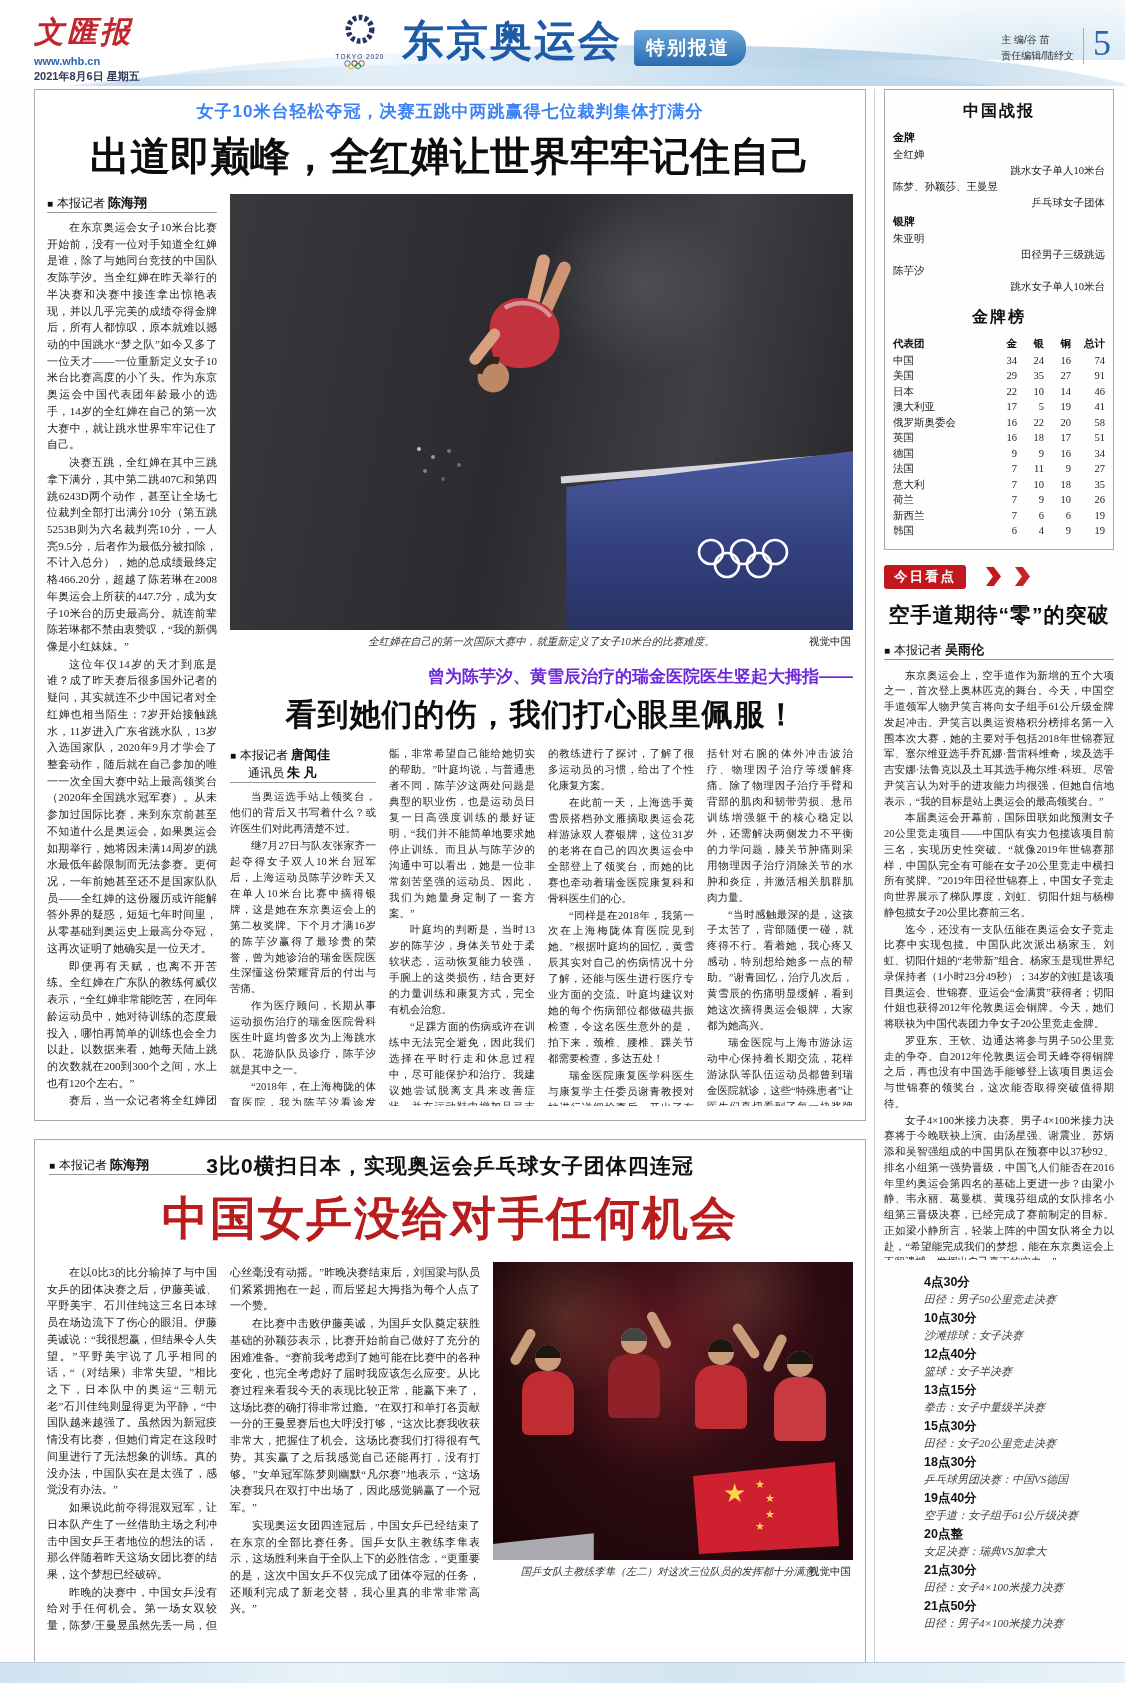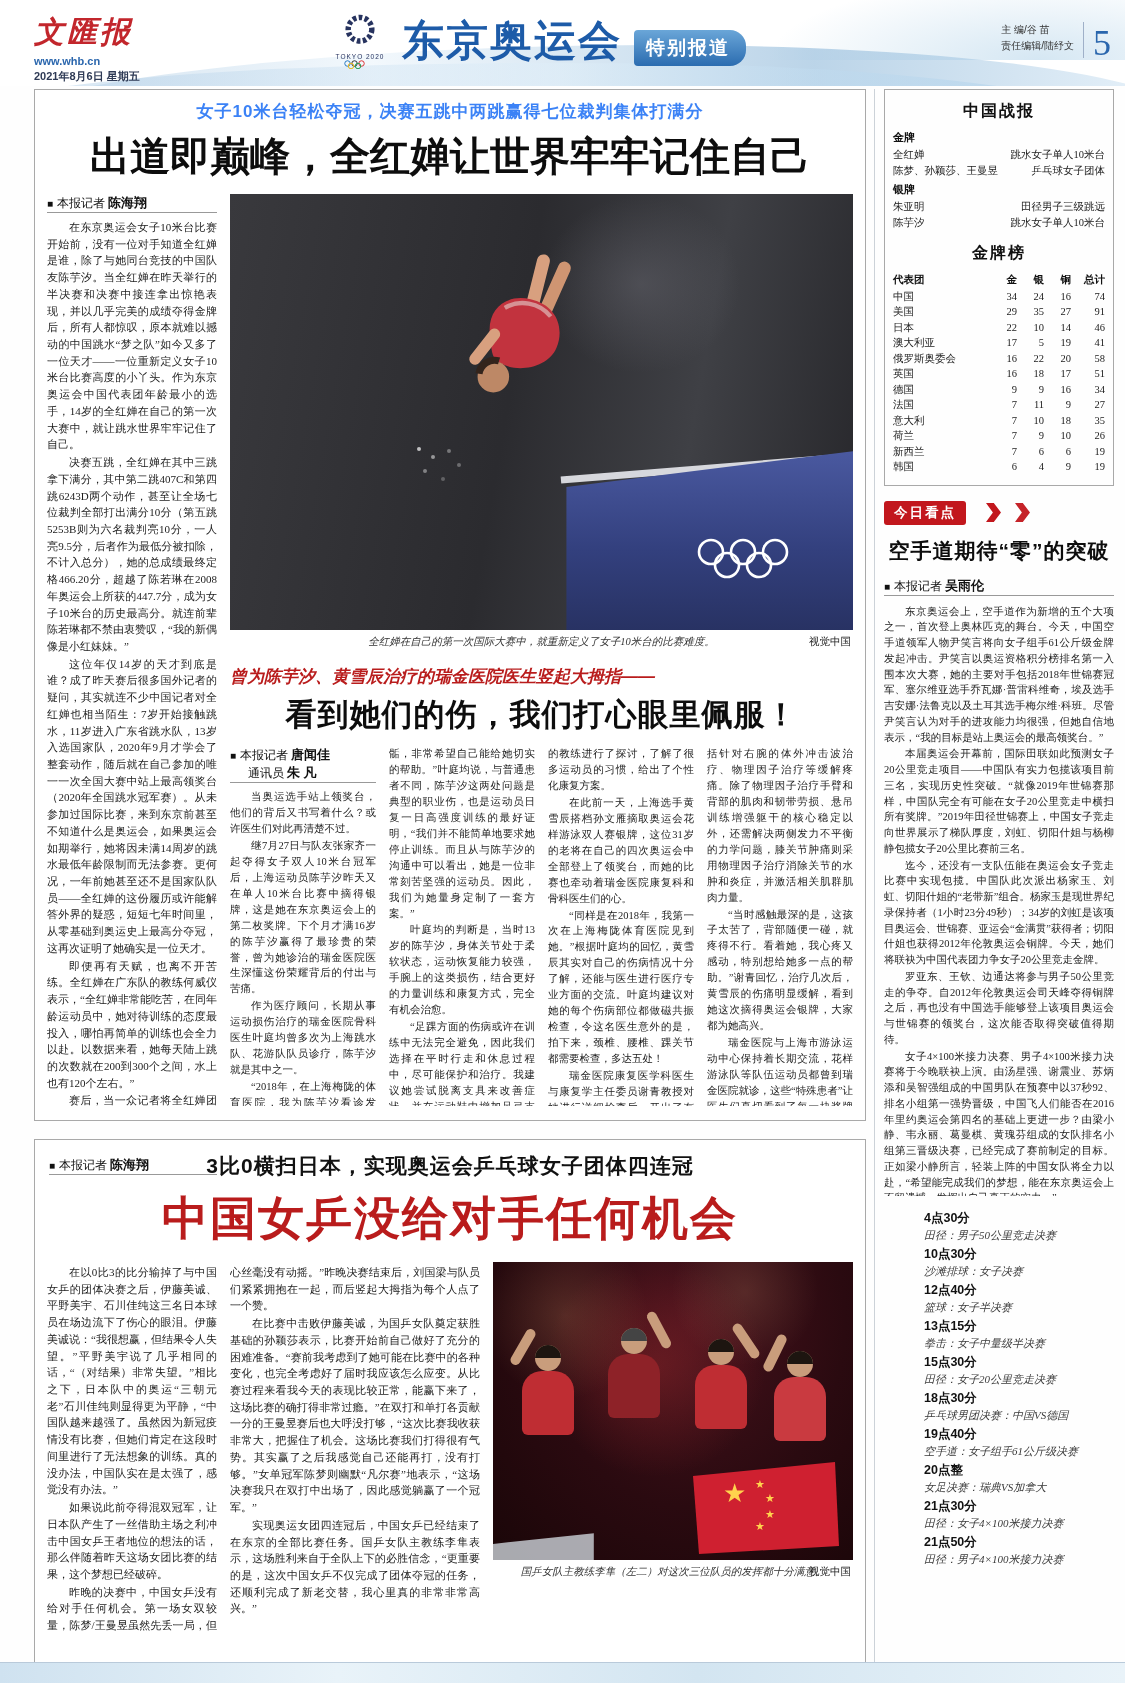--- a/index.html
+++ b/index.html
@@ -21,21 +21,21 @@
     color:#c2262c; font-size:30px; letter-spacing:3px; }
   .mast-url { color:#2a66ad; font-size:11px; font-weight:bold; margin-top:2px; }
   .mast-date { color:#2e3a55; font-size:11px; font-weight:bold; margin-top:2px; }
   .mast-center { position:absolute; left:330px; top:12px; display:flex; align-items:center; gap:12px; }
   .tokyo-logo { display:flex; flex-direction:column; align-items:center; width:60px; }
   .tokyo-logo .logo-caption { font-size:6.5px; color:#27335f; letter-spacing:1px; margin-top:1px; }
   .sec-title { font-size:42px; font-weight:900; color:#1d5ba8; letter-spacing:2px;
     font-family:"Liberation Sans",sans-serif; }
   .sec-ribbon { background:linear-gradient(180deg,#6aa6d8,#2b6cb0); color:#fff; font-size:19px; font-weight:bold;
     padding:5px 16px 5px 12px; border-radius:4px 16px 16px 4px; margin-top:14px; letter-spacing:2px; }
-  .mast-right { position:absolute; right:14px; top:22px; display:flex; align-items:flex-start; gap:9px; }
+  .mast-right { position:absolute; right:14px; top:22px; display:flex; align-items:flex-end; gap:9px; }
   .editors div { font-size:10px; color:#333; line-height:16px; }
   .vline { width:1px; height:36px; background:#9fb0c8; }
   .page-num { font-size:36px; color:#2a66ad; font-family:"Liberation Serif","DejaVu Serif",serif; }
 
   
   .content { display:flex; padding:3px 10px 0 34px; }
   .main-col { width:832px; }
   .sidebar { width:240px; margin-left:8px; padding-left:9px; border-left:1px solid #ccd2d8; }
 
   .box { border:1px solid #a9a9a9; background:#fff; }
@@ -66,21 +66,21 @@
   .diver { position:absolute; left:33%; top:11%; width:172px; height:192px; }
   .splash { position:absolute; left:30%; top:58%; width:4px; height:4px; border-radius:50%;
     background:rgba(255,255,255,.7);
     box-shadow:14px 8px 0 rgba(255,255,255,.5), 30px 2px 0 rgba(255,255,255,.35),
       6px 22px 0 rgba(255,255,255,.4), 40px 16px 0 rgba(255,255,255,.3), 24px 30px 0 rgba(255,255,255,.25); }
   .caption-row { display:flex; justify-content:center; position:relative; margin:5px 0 2px; height:16px; }
   .caption { font-size:10.5px; color:#333; font-family:"Liberation Serif","DejaVu Serif",serif; font-style:italic; }
   .credit { position:absolute; right:2px; top:0; font-size:10.5px; color:#222;
     font-family:"Liberation Serif","DejaVu Serif",serif; }
 
-  .kicker2 { text-align:left; font-size:17px; font-weight:bold; color:#b91c1c; margin-top:12px;font-style:italic; }
+  .kicker2 { text-align:right; font-size:17px; font-weight:bold; color:#6d28d9; margin-top:12px; }
   .headline2 { text-align:center; font-size:31px; font-weight:900; color:#0d0d0d; margin:6px 0 10px; letter-spacing:1px; }
   .hosp-body { flex:1; column-count:4; column-gap:13px; overflow:hidden; }
   .hosp-body p.art { font-size:10.5px; }
   .hosp-byline { break-inside:avoid; }
   .hosp-byline .l2 { margin-left:18px; }
 
   
   .box2 { height:524px; margin-top:18px; padding:10px 12px; position:relative; }
   .b2-byline { position:absolute; left:14px; top:16px; width:168px; }
   .kicker3 { text-align:center; font-size:21px; font-weight:bold; color:#111; margin-top:2px; letter-spacing:1px; }
@@ -102,21 +102,21 @@
   .p-hair { width:26px; height:13px; border-radius:13px 13px 0 0; background:#1d1510; margin:-26px auto 13px; }
   .p-body { width:52px; height:64px; border-radius:20px 20px 6px 6px; background:#bf2d33; margin-top:2px; }
   .p-arm { position:absolute; width:10px; height:40px; border-radius:5px; background:#c99d7c; top:-18px; }
   .tt-flag { position:absolute; right:4%; bottom:2%; }
 
   
   .report-box { border:1px solid #a9a9a9; padding:8px 8px 10px; }
   .sb-sec-title { text-align:center; font-size:16px; font-weight:bold; color:#111; margin:3px 0 8px; letter-spacing:2px; }
   .cr-label { font-size:11px; font-weight:bold; color:#111; margin:3px 0 2px; }
   .cr-row { display:flex; flex-wrap:wrap; font-size:10.5px; line-height:16px; color:#222;
-    font-family:"Liberation Serif","DejaVu Serif",serif; }
+    font-family:"Liberation Serif","DejaVu Serif",serif;flex-direction:column; }
   .cr-name { margin-right:auto; }
   .cr-event { margin-left:auto; text-align:right; }
   .medal-head, .medal-row { display:grid; grid-template-columns:1fr 27px 27px 27px 34px; font-size:10.5px;
     line-height:15.5px; color:#222; font-family:"Liberation Serif","DejaVu Serif",serif; }
   .medal-head { font-weight:bold; color:#111; margin-bottom:1px; }
   .medal-head span:nth-child(n+2), .medal-row span:nth-child(n+2) { text-align:right; }
 
   .badge-row { display:flex; align-items:center; gap:20px; margin:15px 0 12px; }
   .badge { background:#c2171d; color:#fff; font-size:13.5px; font-weight:bold; padding:3px 10px;
     border-radius:3px; letter-spacing:2px; }

